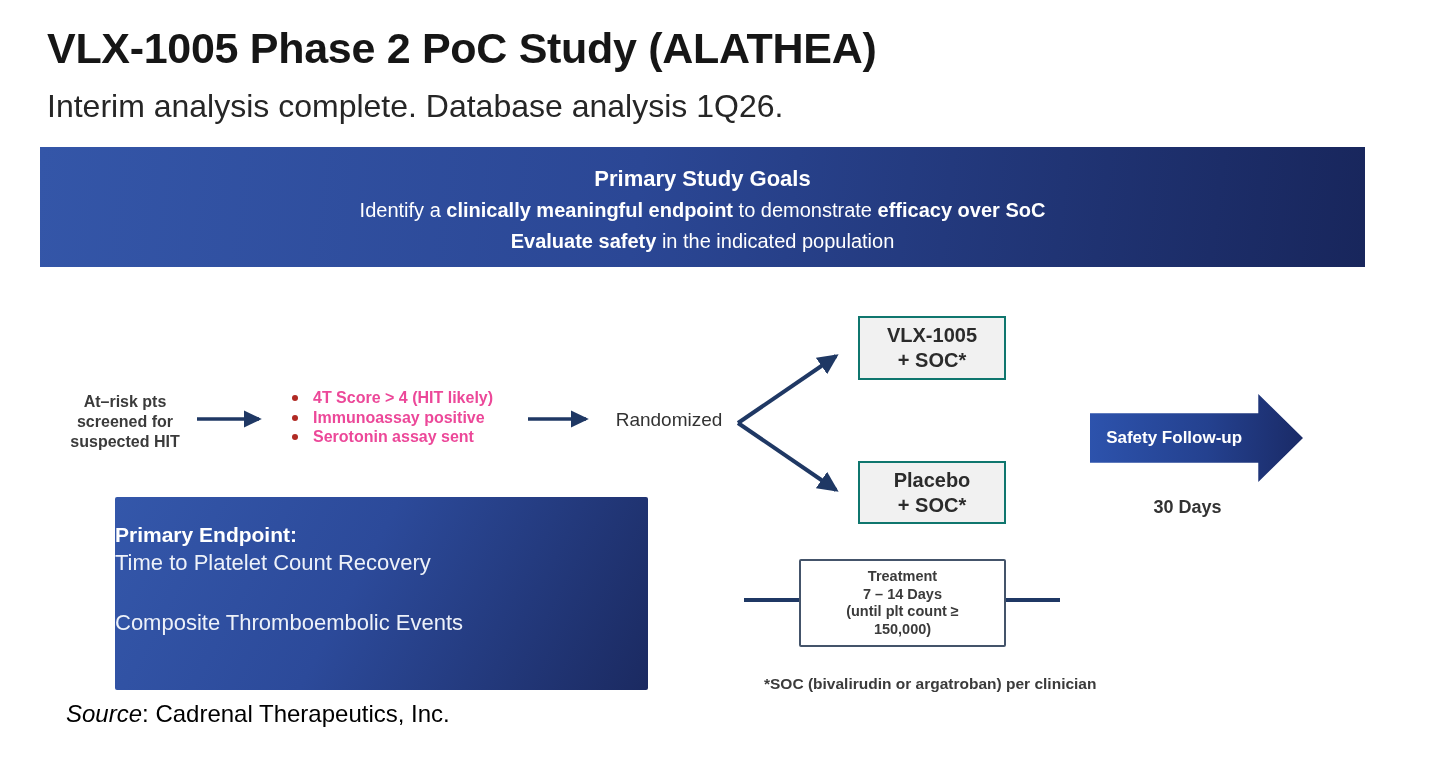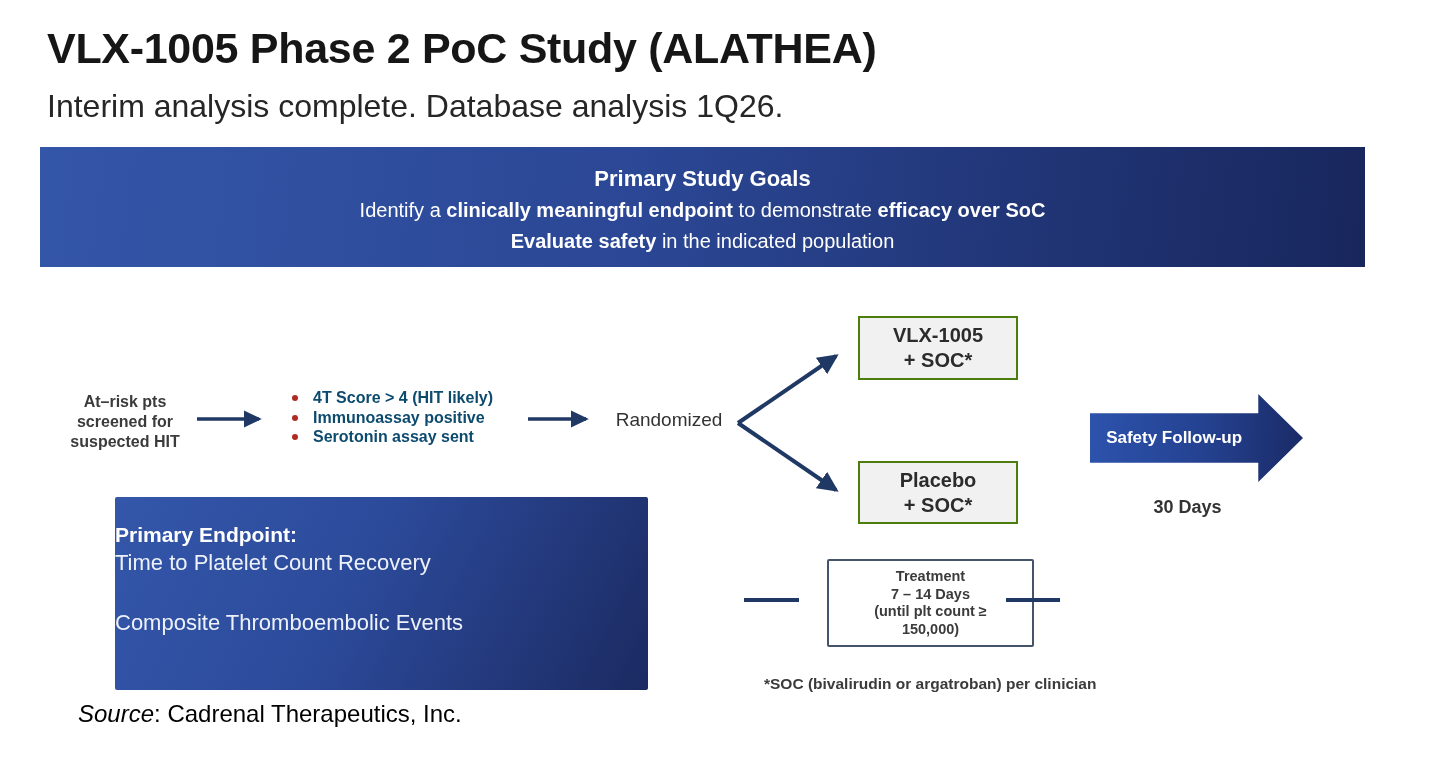--- a/index.html
+++ b/index.html
@@ -33,35 +33,35 @@
   .screened {
     position: absolute; left: 40px; top: 392px; width: 170px;
     text-align: center; font-size: 16px; line-height: 20px;
     font-weight: 600; color: #3b3b3b; white-space: pre-line;
   }
   .criteria {
     position: absolute; left: 288px; top: 388px; list-style: none;
   }
   .criteria li {
     position: relative; padding-left: 25px;
-    font-size: 16px; line-height: 19.5px; font-weight: 600; color: #0c4a6e;
+    font-size: 16px; line-height: 19.5px; font-weight: 600; color: #ec4899;
   }
   .criteria li::before {
     content: ""; position: absolute; left: 4px; top: 7px;
     width: 6px; height: 6px; border-radius: 50%; background: #b02a24;
   }
   .randomized {
     position: absolute; left: 606px; top: 409px; width: 126px;
     text-align: center; font-size: 19px; font-weight: 500; color: #333333;
   }
   .arrow-svg { position: absolute; overflow: visible; }
 
   .arm-box {
-    position: absolute; left: 858px; width: 160px;
-    background: #f1f1f1; border: 2px solid #4d7c0f;
+    position: absolute; left: 858px; width: 148px;
+    background: #f1f1f1; border: 2px solid #0f766e;
     display: flex; align-items: center; justify-content: center;
     text-align: center; font-size: 20px; line-height: 25px;
     font-weight: 600; color: #2b2b2b; white-space: pre-line;
   }
   .arm-top { top: 316px; height: 64px; }
   .arm-bottom { top: 461px; height: 63px; }
 
   .safety-arrow {
     position: absolute; left: 1090px; top: 394px; width: 213px; height: 88px;
     background: linear-gradient(93deg, #2d53ad 0%, #24418f 55%, #1a2a66 100%);
@@ -89,28 +89,28 @@
   .timeline-line {
     position: absolute; height: 3.5px; background: #1f3864; top: 598px;
   }
   .tl-left { left: 744px; width: 55px; }
   .tl-right { left: 1006px; width: 54px; }
   .treatment-box {
     position: absolute; left: 799px; top: 559px; width: 207px; height: 88px;
     background: #ffffff; border: 2px solid #44546a; border-radius: 2px;
     display: flex; align-items: center; justify-content: center;
     text-align: center; font-size: 14.5px; line-height: 17.5px;
-    font-weight: 600; color: #3b3b3b; white-space: pre-line; margin-left: 28px;
+    font-weight: 600; color: #3b3b3b; white-space: pre-line;
   }
   .footnote {
     position: absolute; left: 764px; top: 675px;
     font-size: 15.5px; font-weight: 700; color: #3b3b3b;
   }
   .source {
-    position: absolute; left: 78px; top: 700px;
+    position: absolute; left: 66px; top: 700px;
     font-size: 24px; color: #000000;
   }
   .source .it { font-style: italic; }
 </style>
 </head>
 <body>
 
 <div class="slide">
 
   <div class="title">VLX-1005 Phase 2 PoC Study (ALATHEA)</div>

